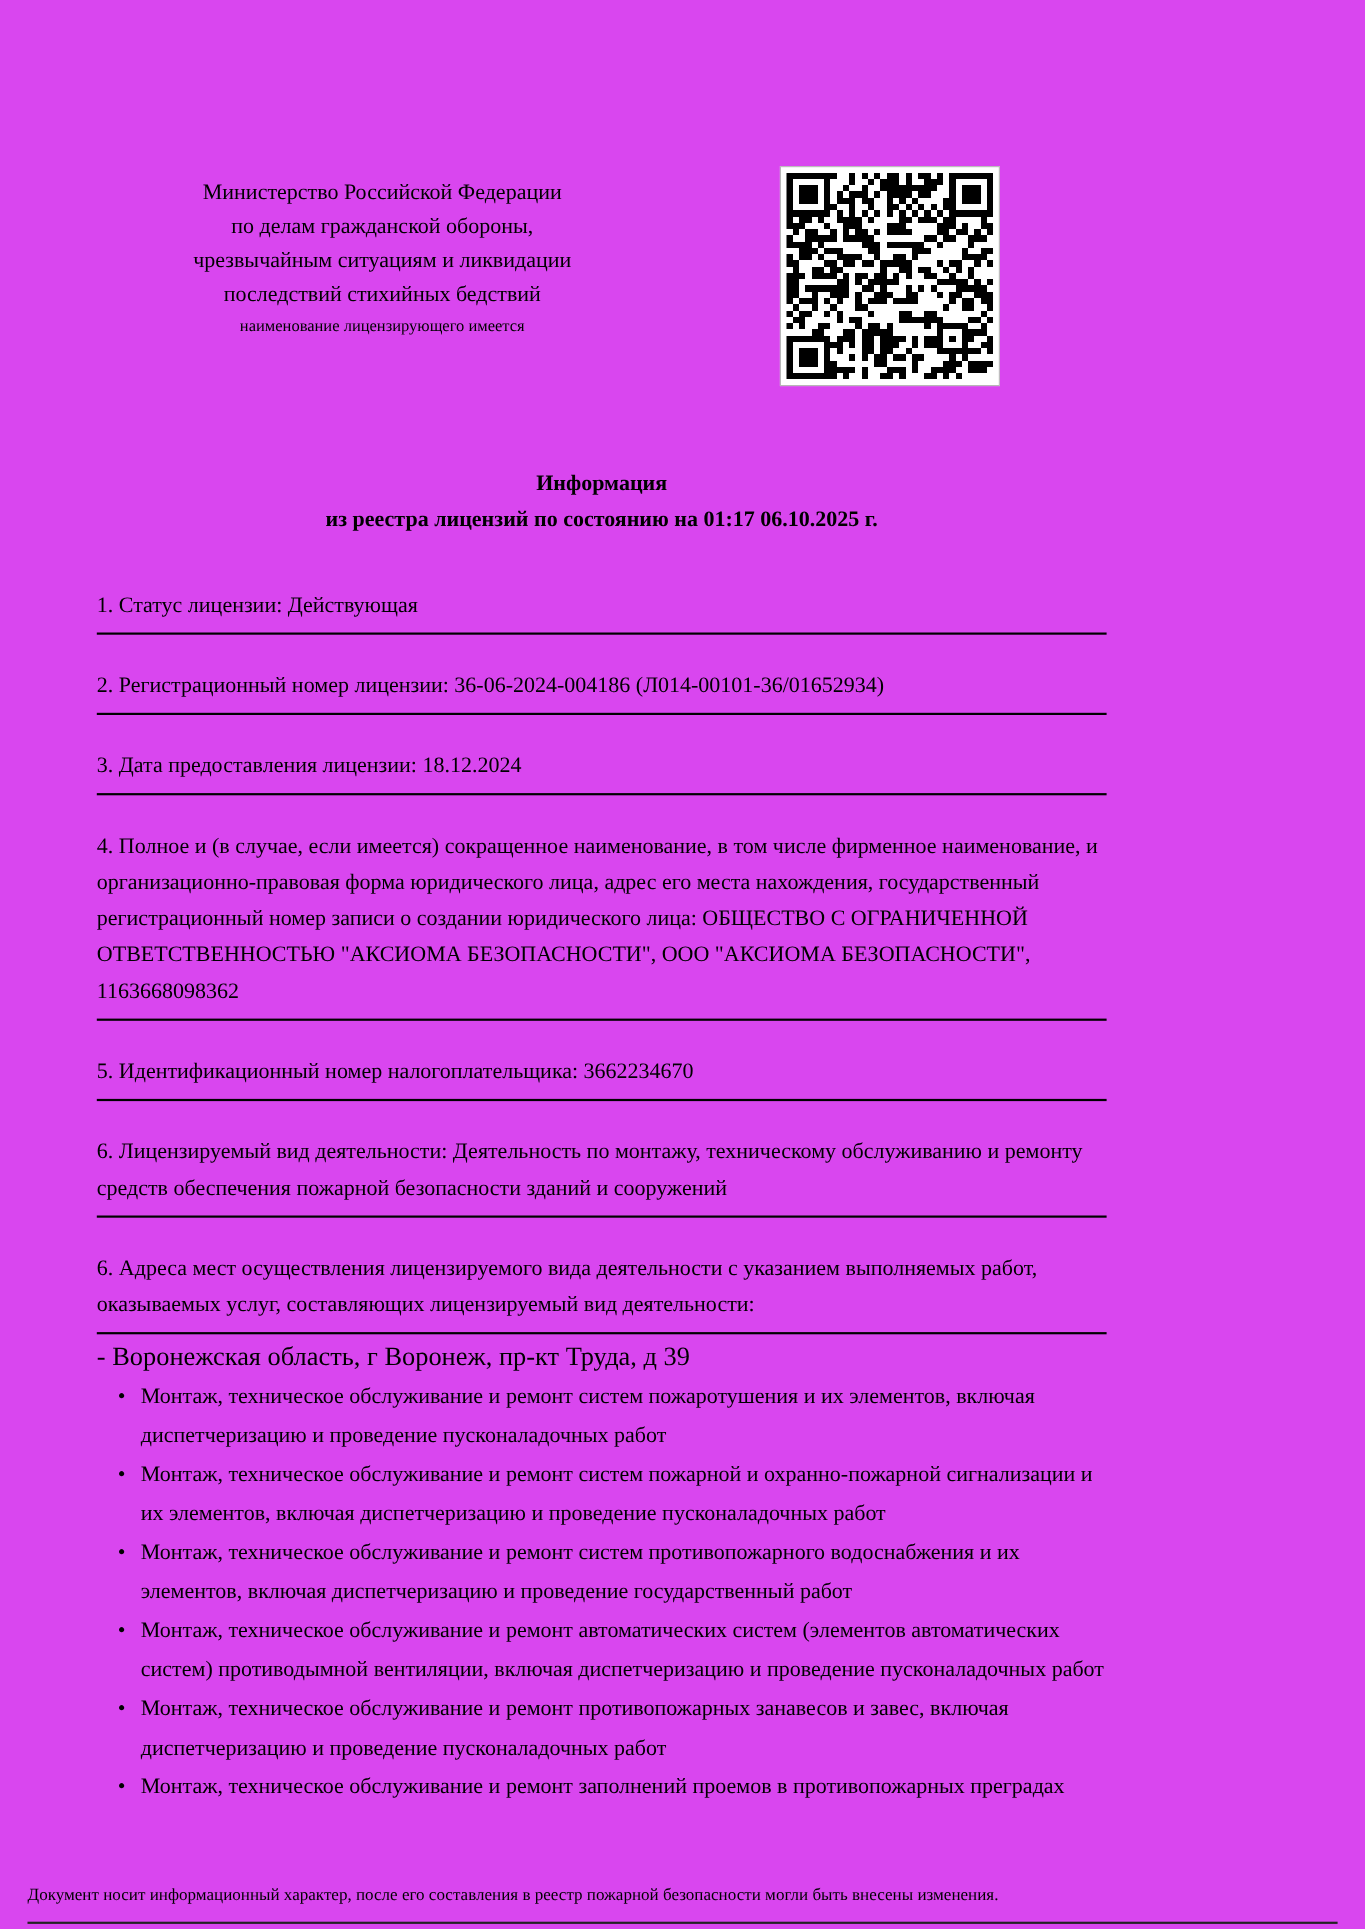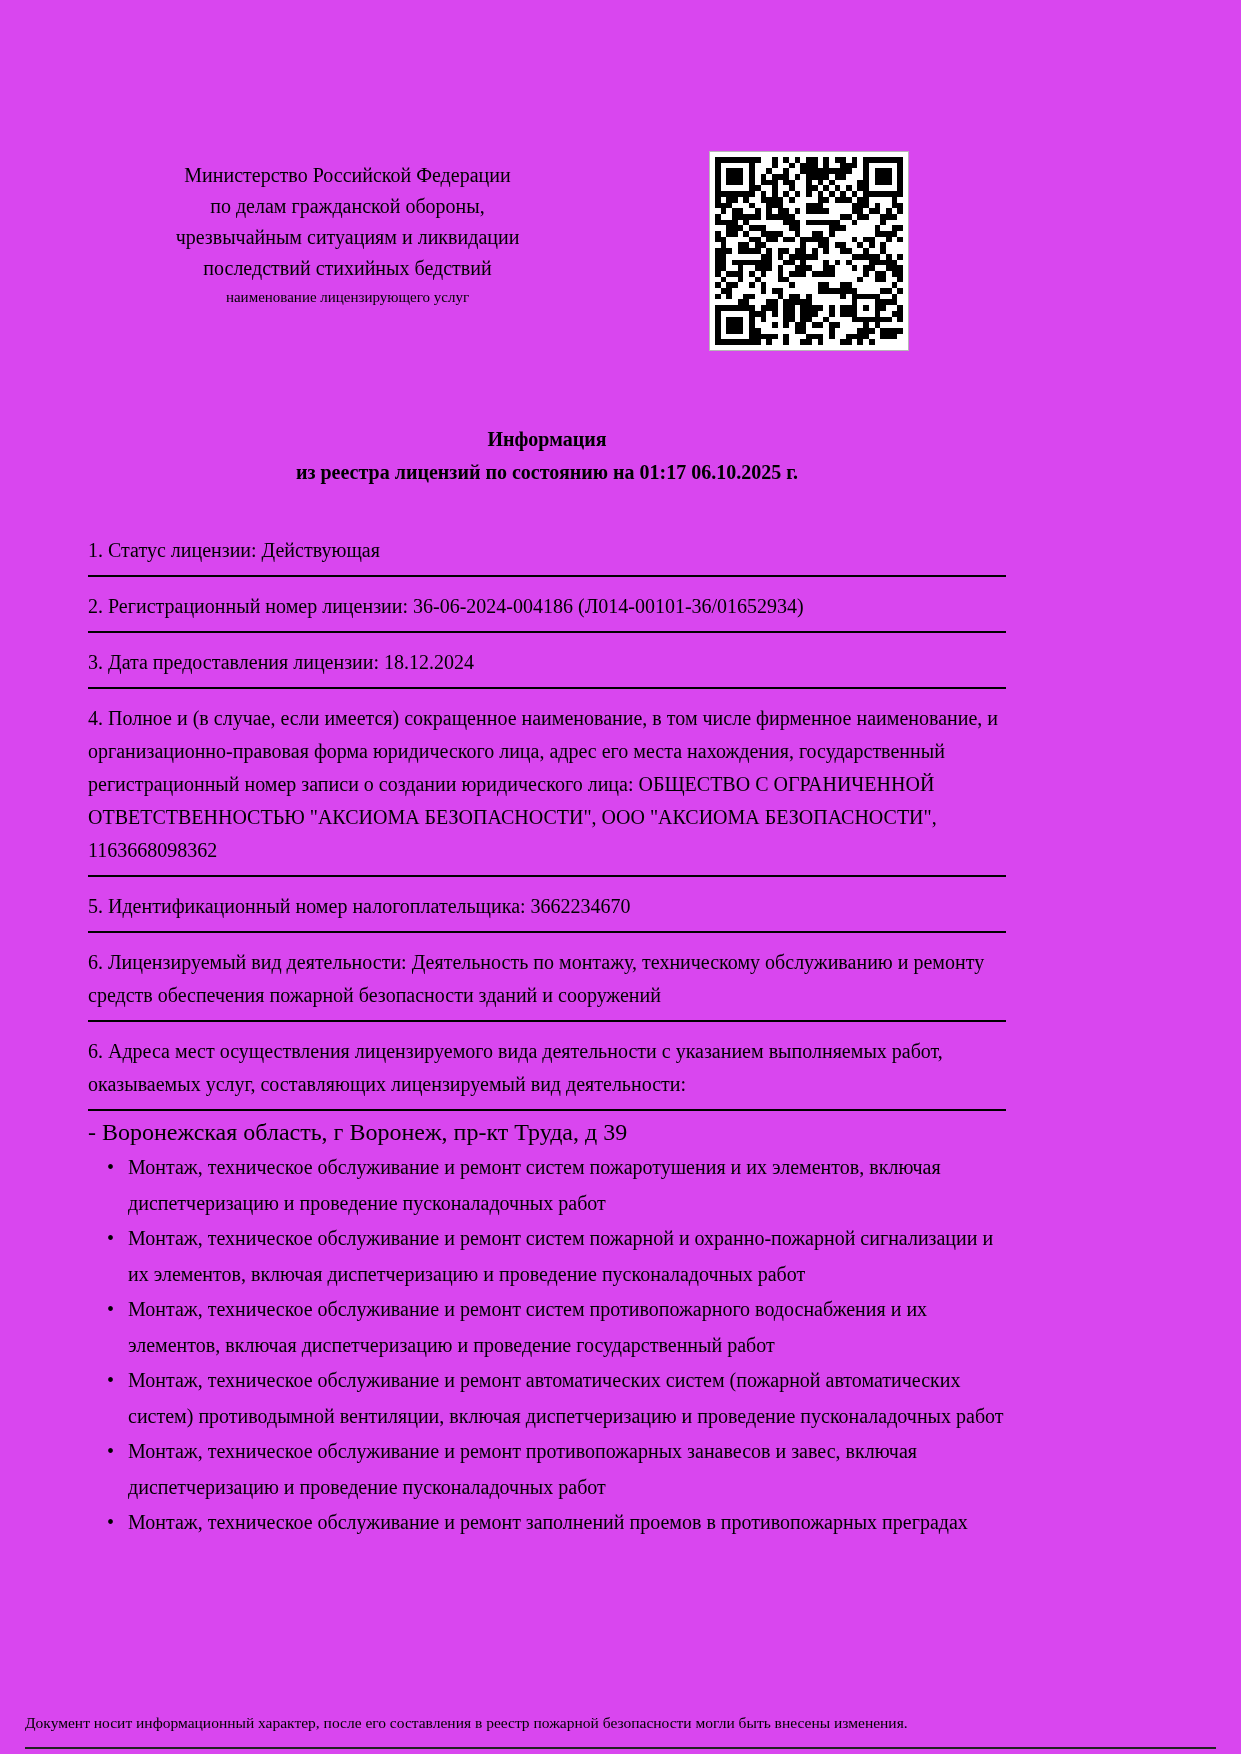--- a/index.html
+++ b/index.html
@@ -31,21 +31,21 @@
     position:absolute;top:403px;left:88px;width:918px;
   }
   .doc-title{
     text-align:center;font-weight:bold;font-size:20px;line-height:33px;margin-top:20px;
   }
   
   .field{
     font-size:20px;line-height:33px;
     border-bottom:2px solid #000;
     padding-bottom:8px;
-    margin-top:13px;
+    margin-top:30px;
   }
   .field.first{margin-top:45px;}
   .addr-line{
     font-size:24px;line-height:35px;margin-top:4px;
   }
   .works{margin:0;padding:0;list-style:none;}
   .work-item{
     position:relative;
     font-size:20px;line-height:35.5px;
     padding-left:40px;margin:0;
@@ -65,21 +65,21 @@
 </head>
 <body>
 
 <div class="page">
 
   <div class="authority">
     <div>Министерство Российской Федерации</div>
     <div>по делам гражданской обороны,</div>
     <div>чрезвычайным ситуациям и ликвидации</div>
     <div>последствий стихийных бедствий</div>
-    <div class="authority-caption">наименование лицензирующего услуг</div>
+    <div class="authority-caption">наименование лицензирующего имеется</div>
   </div>
 
   <div class="qr-box">
     <svg id="qr-svg" viewBox="0 0 33 33" fill="#000" aria-hidden="true">
         <rect x="0" y="0" width="1" height="1"></rect>
         <rect x="1" y="0" width="1" height="1"></rect>
         <rect x="2" y="0" width="1" height="1"></rect>
         <rect x="3" y="0" width="1" height="1"></rect>
         <rect x="4" y="0" width="1" height="1"></rect>
         <rect x="5" y="0" width="1" height="1"></rect>
@@ -667,21 +667,21 @@
       <div class="work-item">
         <span class="bullet">•</span>
         <span>Монтаж, техническое обслуживание и ремонт систем пожарной и охранно-пожарной сигнализации и их элементов, включая диспетчеризацию и проведение пусконаладочных работ</span>
       </div>
       <div class="work-item">
         <span class="bullet">•</span>
         <span>Монтаж, техническое обслуживание и ремонт систем противопожарного водоснабжения и их элементов, включая диспетчеризацию и проведение государственный работ</span>
       </div>
       <div class="work-item">
         <span class="bullet">•</span>
-        <span>Монтаж, техническое обслуживание и ремонт автоматических систем (пожарной автоматических систем) противодымной вентиляции, включая диспетчеризацию и проведение пусконаладочных работ</span>
+        <span>Монтаж, техническое обслуживание и ремонт автоматических систем (элементов автоматических систем) противодымной вентиляции, включая диспетчеризацию и проведение пусконаладочных работ</span>
       </div>
       <div class="work-item">
         <span class="bullet">•</span>
         <span>Монтаж, техническое обслуживание и ремонт противопожарных занавесов и завес, включая диспетчеризацию и проведение пусконаладочных работ</span>
       </div>
       <div class="work-item">
         <span class="bullet">•</span>
         <span>Монтаж, техническое обслуживание и ремонт заполнений проемов в противопожарных преградах</span>
       </div>
     </div>

